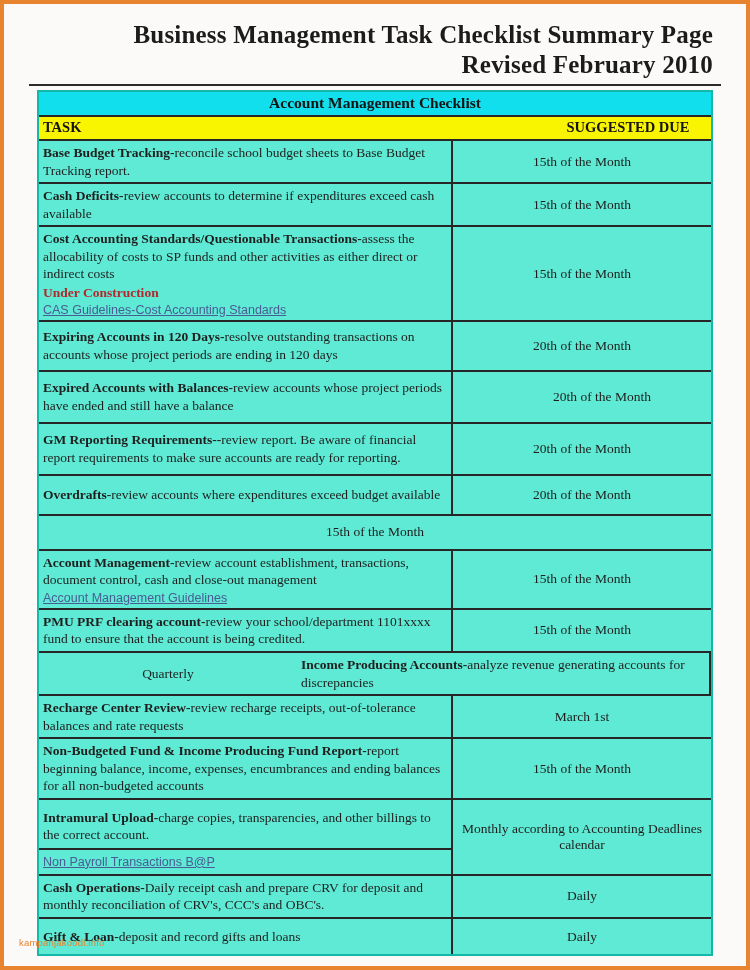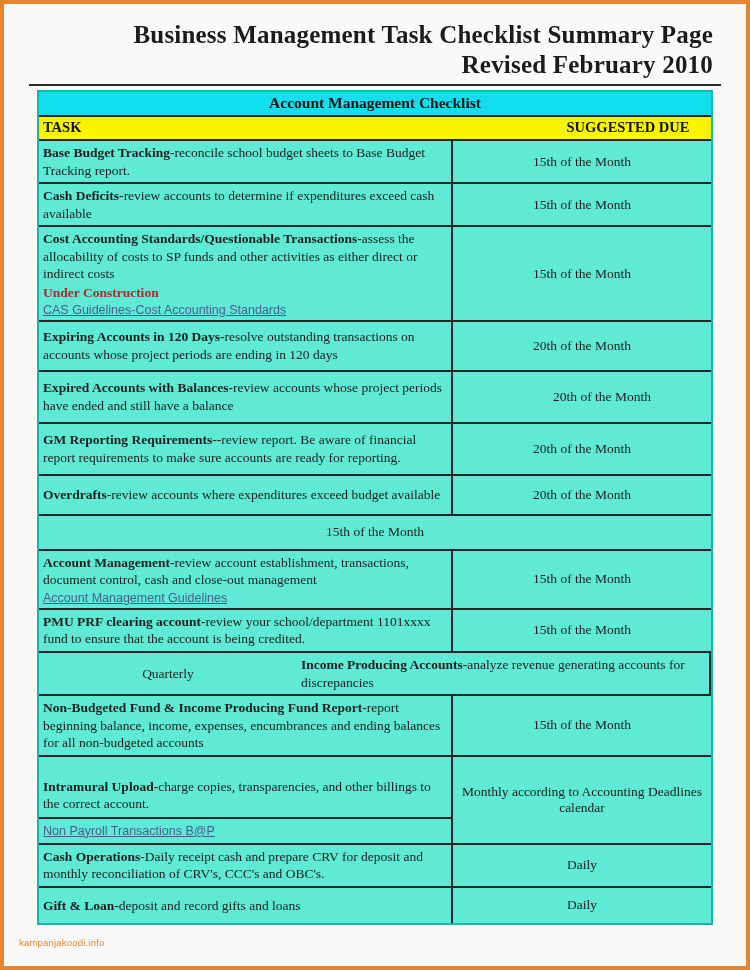--- a/index.html
+++ b/index.html
@@ -82,21 +82,21 @@
     color: #4a5c94;
     text-decoration: underline;
     width: fit-content;
     margin-top: 2px;
     cursor: pointer;
   }
   .sub-desc {
     flex: 1;
     display: flex; align-items: center;
     border-bottom: 2px solid #262626;
-    margin: 16px -6px 0 -4px;
+    margin: 4px -6px 0 -4px;
     padding: 2px 6px 4px 4px;
   }
   .sub-desc .task-text { margin: 0; }
   .sub-link-row { padding: 2px 0 1px 0; }
   .sub-link-row .doc-link { margin-top: 0; }
 
   .r0  { min-height: 33px; } .r1  { min-height: 35px; } .r2  { min-height: 75px; }
   .r3  { min-height: 50px; } .r4  { min-height: 52px; gap: 40px; } .r5  { min-height: 52px; }
   .r6  { min-height: 40px; } .r7  { min-height: 35px; } .r8  { min-height: 53px; }
   .r9  { min-height: 38px; } .r10 { min-height: 34px; } .r11 { min-height: 40px; }
@@ -205,20 +205,26 @@
         <div class="cell due">15th of the Month</div>
       </div>
 
       <div class="row r10">
         <div class="cell due">Quarterly</div>
         <div class="cell task">
           <p class="task-text"><b class="lead">Income Producing Accounts-</b><span>analyze revenue generating accounts for discrepancies</span></p>
         </div>
       </div>
 
+      <div class="row r11">
+        <div class="cell task">
+          <p class="task-text"><b class="lead">Recharge Center Review-</b><span>review recharge receipts, out-of-tolerance balances and rate requests</span></p>
+        </div>
+        <div class="cell due">March 1st</div>
+      </div>
 
       <div class="row r12">
         <div class="cell task">
           <p class="task-text"><b class="lead">Non-Budgeted Fund &amp; Income Producing Fund Report-</b><span>report beginning balance, income, expenses, encumbrances and ending balances for all non-budgeted accounts</span></p>
         </div>
         <div class="cell due">15th of the Month</div>
       </div>
 
       <div class="row r13">
         <div class="cell task">

